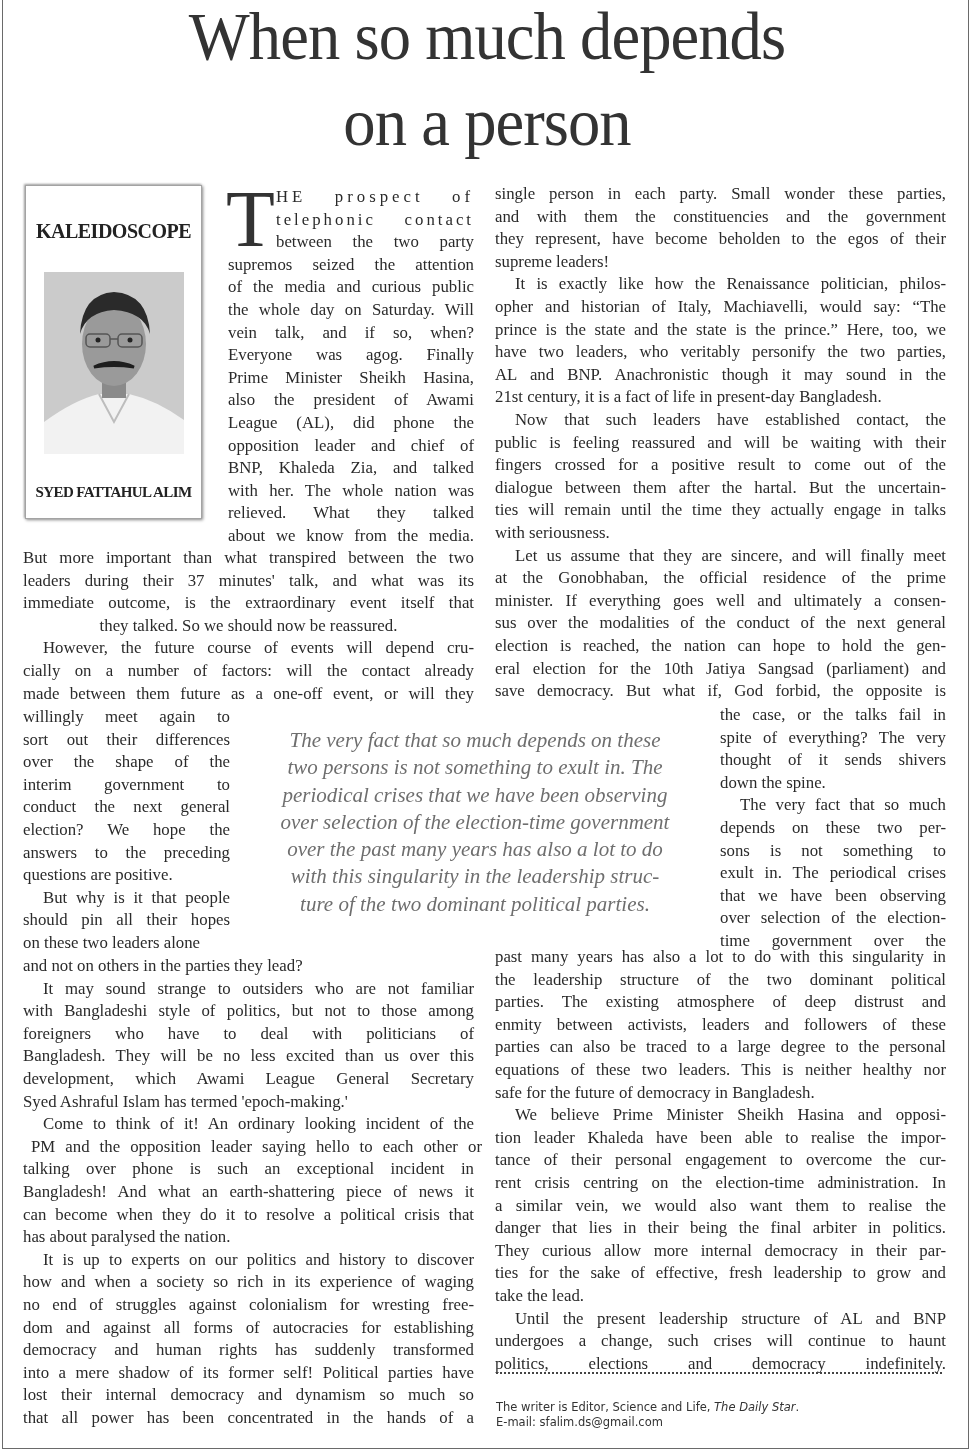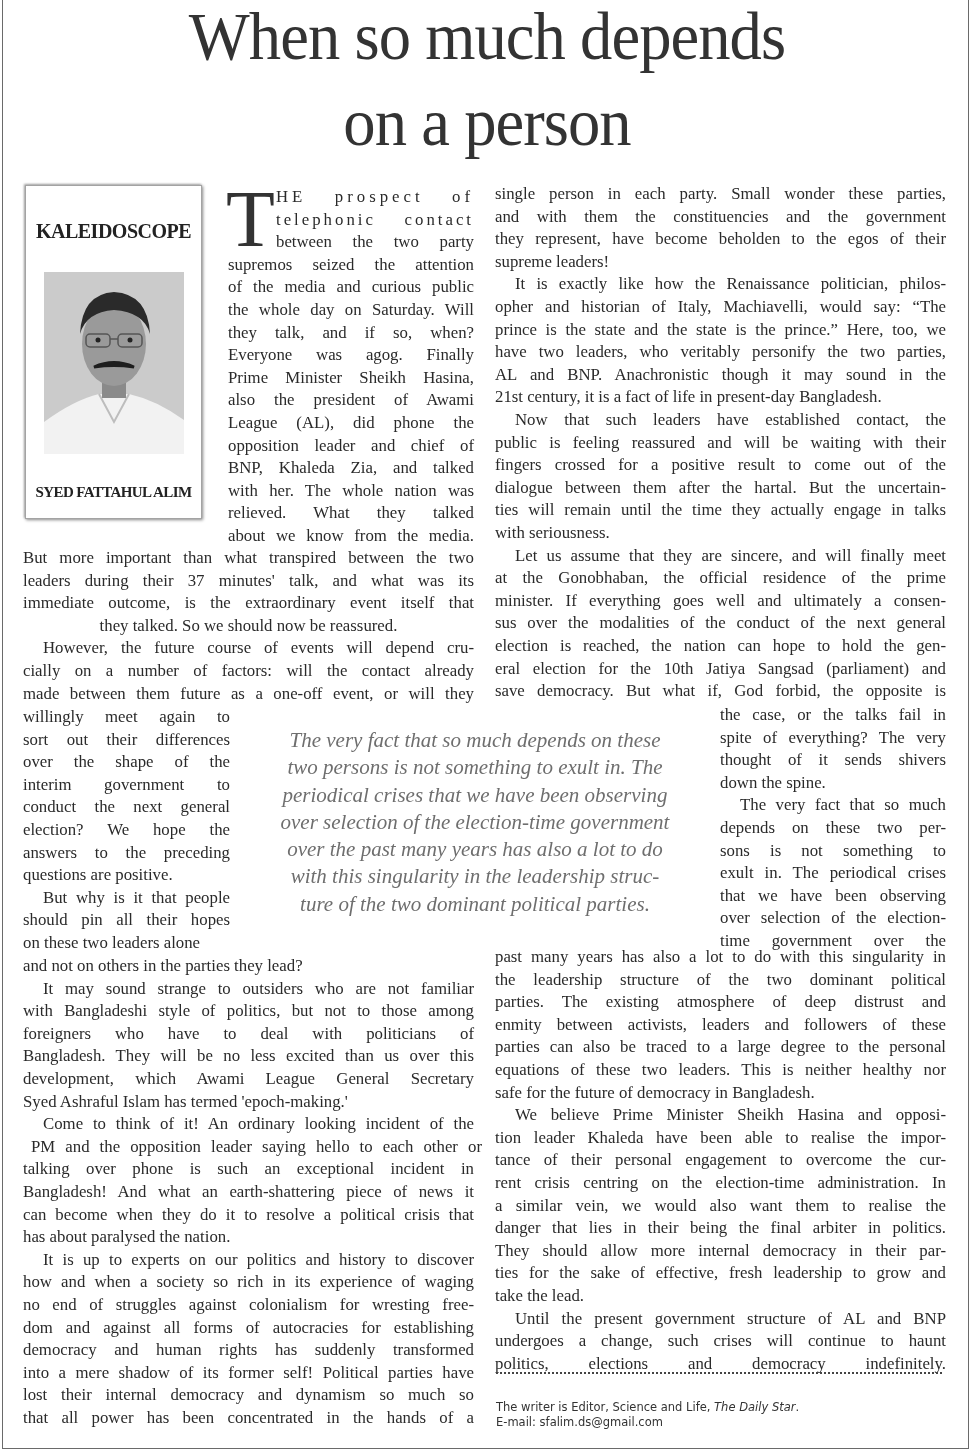--- a/index.html
+++ b/index.html
@@ -56,21 +56,21 @@
 
 <div class="dropcap">T</div>
 
 <div id="c1-lead">
     <div class="ln j" style="left: 276px; top: 186px; width: 198px; letter-spacing: 4px;">HE prospect of</div>
     <div class="ln j" style="left: 276px; top: 208.6px; width: 198px; letter-spacing: 3px;">telephonic contact</div>
     <div class="ln j" style="left: 276px; top: 231.2px; width: 198px;">between the two party</div>
     <div class="ln j" style="left: 228px; top: 253.8px; width: 246px;">supremos seized the attention</div>
     <div class="ln j" style="left: 228px; top: 276.4px; width: 246px;">of the media and curious public</div>
     <div class="ln j" style="left: 228px; top: 299px; width: 246px;">the whole day on Saturday. Will</div>
-    <div class="ln j" style="left: 228px; top: 321.6px; width: 246px;">they talk, and if so, when?</div>
+    <div class="ln j" style="left: 228px; top: 321.6px; width: 246px;">vein talk, and if so, when?</div>
     <div class="ln j" style="left: 228px; top: 344.2px; width: 246px;">Everyone was agog. Finally</div>
     <div class="ln j" style="left: 228px; top: 366.8px; width: 246px;">Prime Minister Sheikh Hasina,</div>
     <div class="ln j" style="left: 228px; top: 389.4px; width: 246px;">also the president of Awami</div>
     <div class="ln j" style="left: 228px; top: 412px; width: 246px;">League (AL), did phone the</div>
     <div class="ln j" style="left: 228px; top: 434.6px; width: 246px;">opposition leader and chief of</div>
     <div class="ln j" style="left: 228px; top: 457.2px; width: 246px;">BNP, Khaleda Zia, and talked</div>
     <div class="ln j" style="left: 228px; top: 479.8px; width: 246px;">with her. The whole nation was</div>
     <div class="ln j" style="left: 228px; top: 502.4px; width: 246px;">relieved. What they talked</div>
     <div class="ln j" style="left: 228px; top: 525px; width: 246px;">about we know from the media.</div>
   </div>
@@ -165,24 +165,24 @@
     <div class="ln j" style="left: 495px; top: 1013.8px; width: 451px;">enmity between activists, leaders and followers of these</div>
     <div class="ln j" style="left: 495px; top: 1036.4px; width: 451px;">parties can also be traced to a large degree to the personal</div>
     <div class="ln j" style="left: 495px; top: 1059px; width: 451px;">equations of these two leaders. This is neither healthy nor</div>
     <div class="ln" style="left: 495px; top: 1081.6px; width: 451px;">safe for the future of democracy in Bangladesh.</div>
     <div class="ln j" style="left: 515px; top: 1104.2px; width: 431px;">We believe Prime Minister Sheikh Hasina and opposi-</div>
     <div class="ln j" style="left: 495px; top: 1126.8px; width: 451px;">tion leader Khaleda have been able to realise the impor-</div>
     <div class="ln j" style="left: 495px; top: 1149.4px; width: 451px;">tance of their personal engagement to overcome the cur-</div>
     <div class="ln j" style="left: 495px; top: 1172px; width: 451px;">rent crisis centring on the election-time administration. In</div>
     <div class="ln j" style="left: 495px; top: 1194.6px; width: 451px;">a similar vein, we would also want them to realise the</div>
     <div class="ln j" style="left: 495px; top: 1217.2px; width: 451px;">danger that lies in their being the final arbiter in politics.</div>
-    <div class="ln j" style="left: 495px; top: 1239.8px; width: 451px;">They should allow more internal democracy in their par-</div>
+    <div class="ln j" style="left: 495px; top: 1239.8px; width: 451px;">They curious allow more internal democracy in their par-</div>
     <div class="ln j" style="left: 495px; top: 1262.4px; width: 451px;">ties for the sake of effective, fresh leadership to grow and</div>
     <div class="ln" style="left: 495px; top: 1285px; width: 451px;">take the lead.</div>
-    <div class="ln j" style="left: 515px; top: 1307.6px; width: 431px;">Until the present government structure of AL and BNP</div>
+    <div class="ln j" style="left: 515px; top: 1307.6px; width: 431px;">Until the present leadership structure of AL and BNP</div>
     <div class="ln j" style="left: 495px; top: 1330.2px; width: 451px;">undergoes a change, such crises will continue to haunt</div>
     <div class="ln j" style="left: 495px; top: 1352.8px; width: 451px;">politics, elections and democracy indefinitely.</div>
   </div>
 
 <div class="pull-quote">
   <span class="pq-line">The very fact that so much depends on these</span>
   <span class="pq-line">two persons is not something to exult in. The</span>
   <span class="pq-line">periodical crises that we have been observing</span>
   <span class="pq-line">over selection of the election-time government</span>
   <span class="pq-line">over the past many years has also a lot to do</span>

